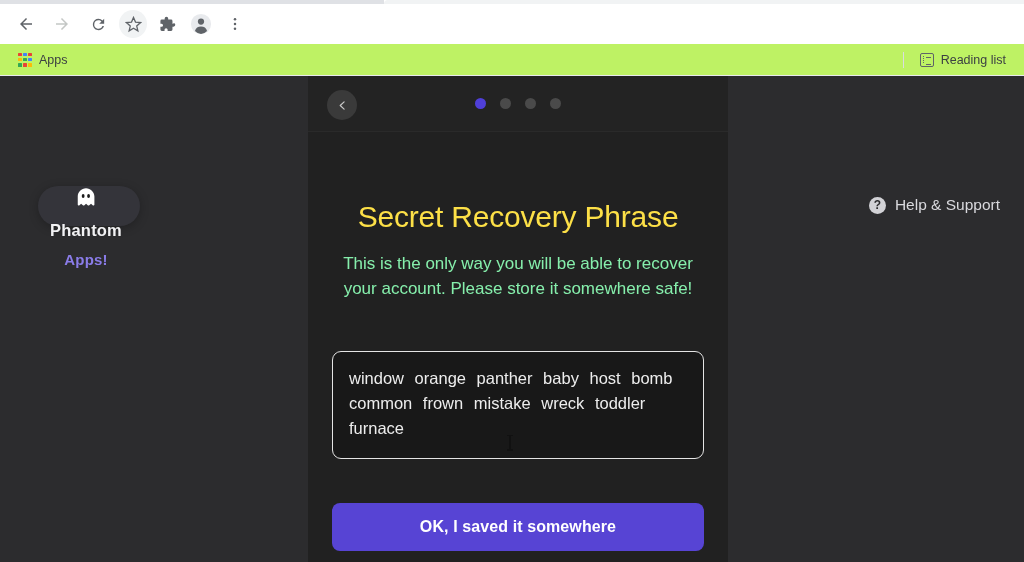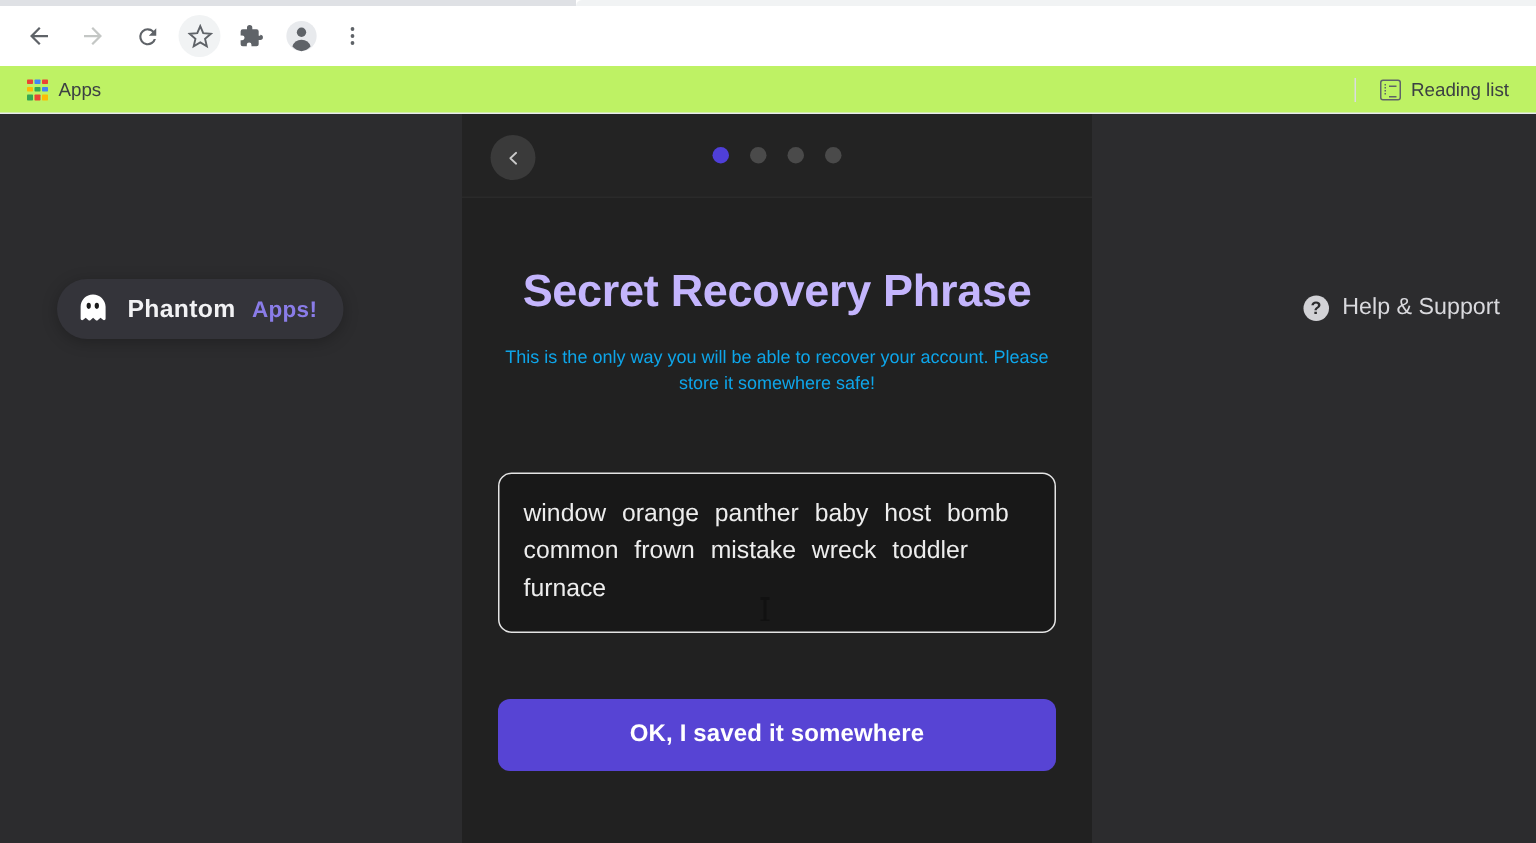--- a/index.html
+++ b/index.html
@@ -167,20 +167,21 @@
     left: 38px; top: 110px;
     height: 40px;
     background: #34343a;
     border-radius: 20px;
     display: flex;
     align-items: center;
     padding: 0 18px 0 12px;
     gap: 11px;
     box-shadow: 0 2px 10px rgba(0,0,0,0.25);
     cursor: pointer;
+    flex-direction: column;
   }
   .ghost {
     width: 24px; height: 24px;
     flex: 0 0 auto;
   }
   .brand-name {
     font-size: 16.5px;
     font-weight: bold;
     color: #f2f2f4;
     letter-spacing: 0.2px;
@@ -260,31 +261,31 @@
     border-radius: 50%;
     background: #4a4a4a;
   }
   .dot.active { background: #4f3fd8; }
 
   .panel-body {
     padding: 0 22px;
     text-align: center;
   }
   .panel-title {
-    margin-top: 46px;
+    margin-top: 68px;
     font-size: 30px;
-    font-weight: bold;
-    color: #c4b5fd;
+    font-weight: normal;
+    color: #fde047;
     letter-spacing: -0.2px;
   }
   .panel-warning {
     margin-top: 18px;
-    font-size: 12px;
+    font-size: 17px;
     line-height: 1.45;
-    color: #0ea5e9;
+    color: #86efac;
     padding: 0 4px;
   }
 
   .phrase-box {
     margin: 50px 2px 0 2px;
     border: 1.5px solid #e4e4e4;
     border-radius: 9px;
     background: #181818;
     padding: 14px 16px 16px 16px;
     text-align: left;

